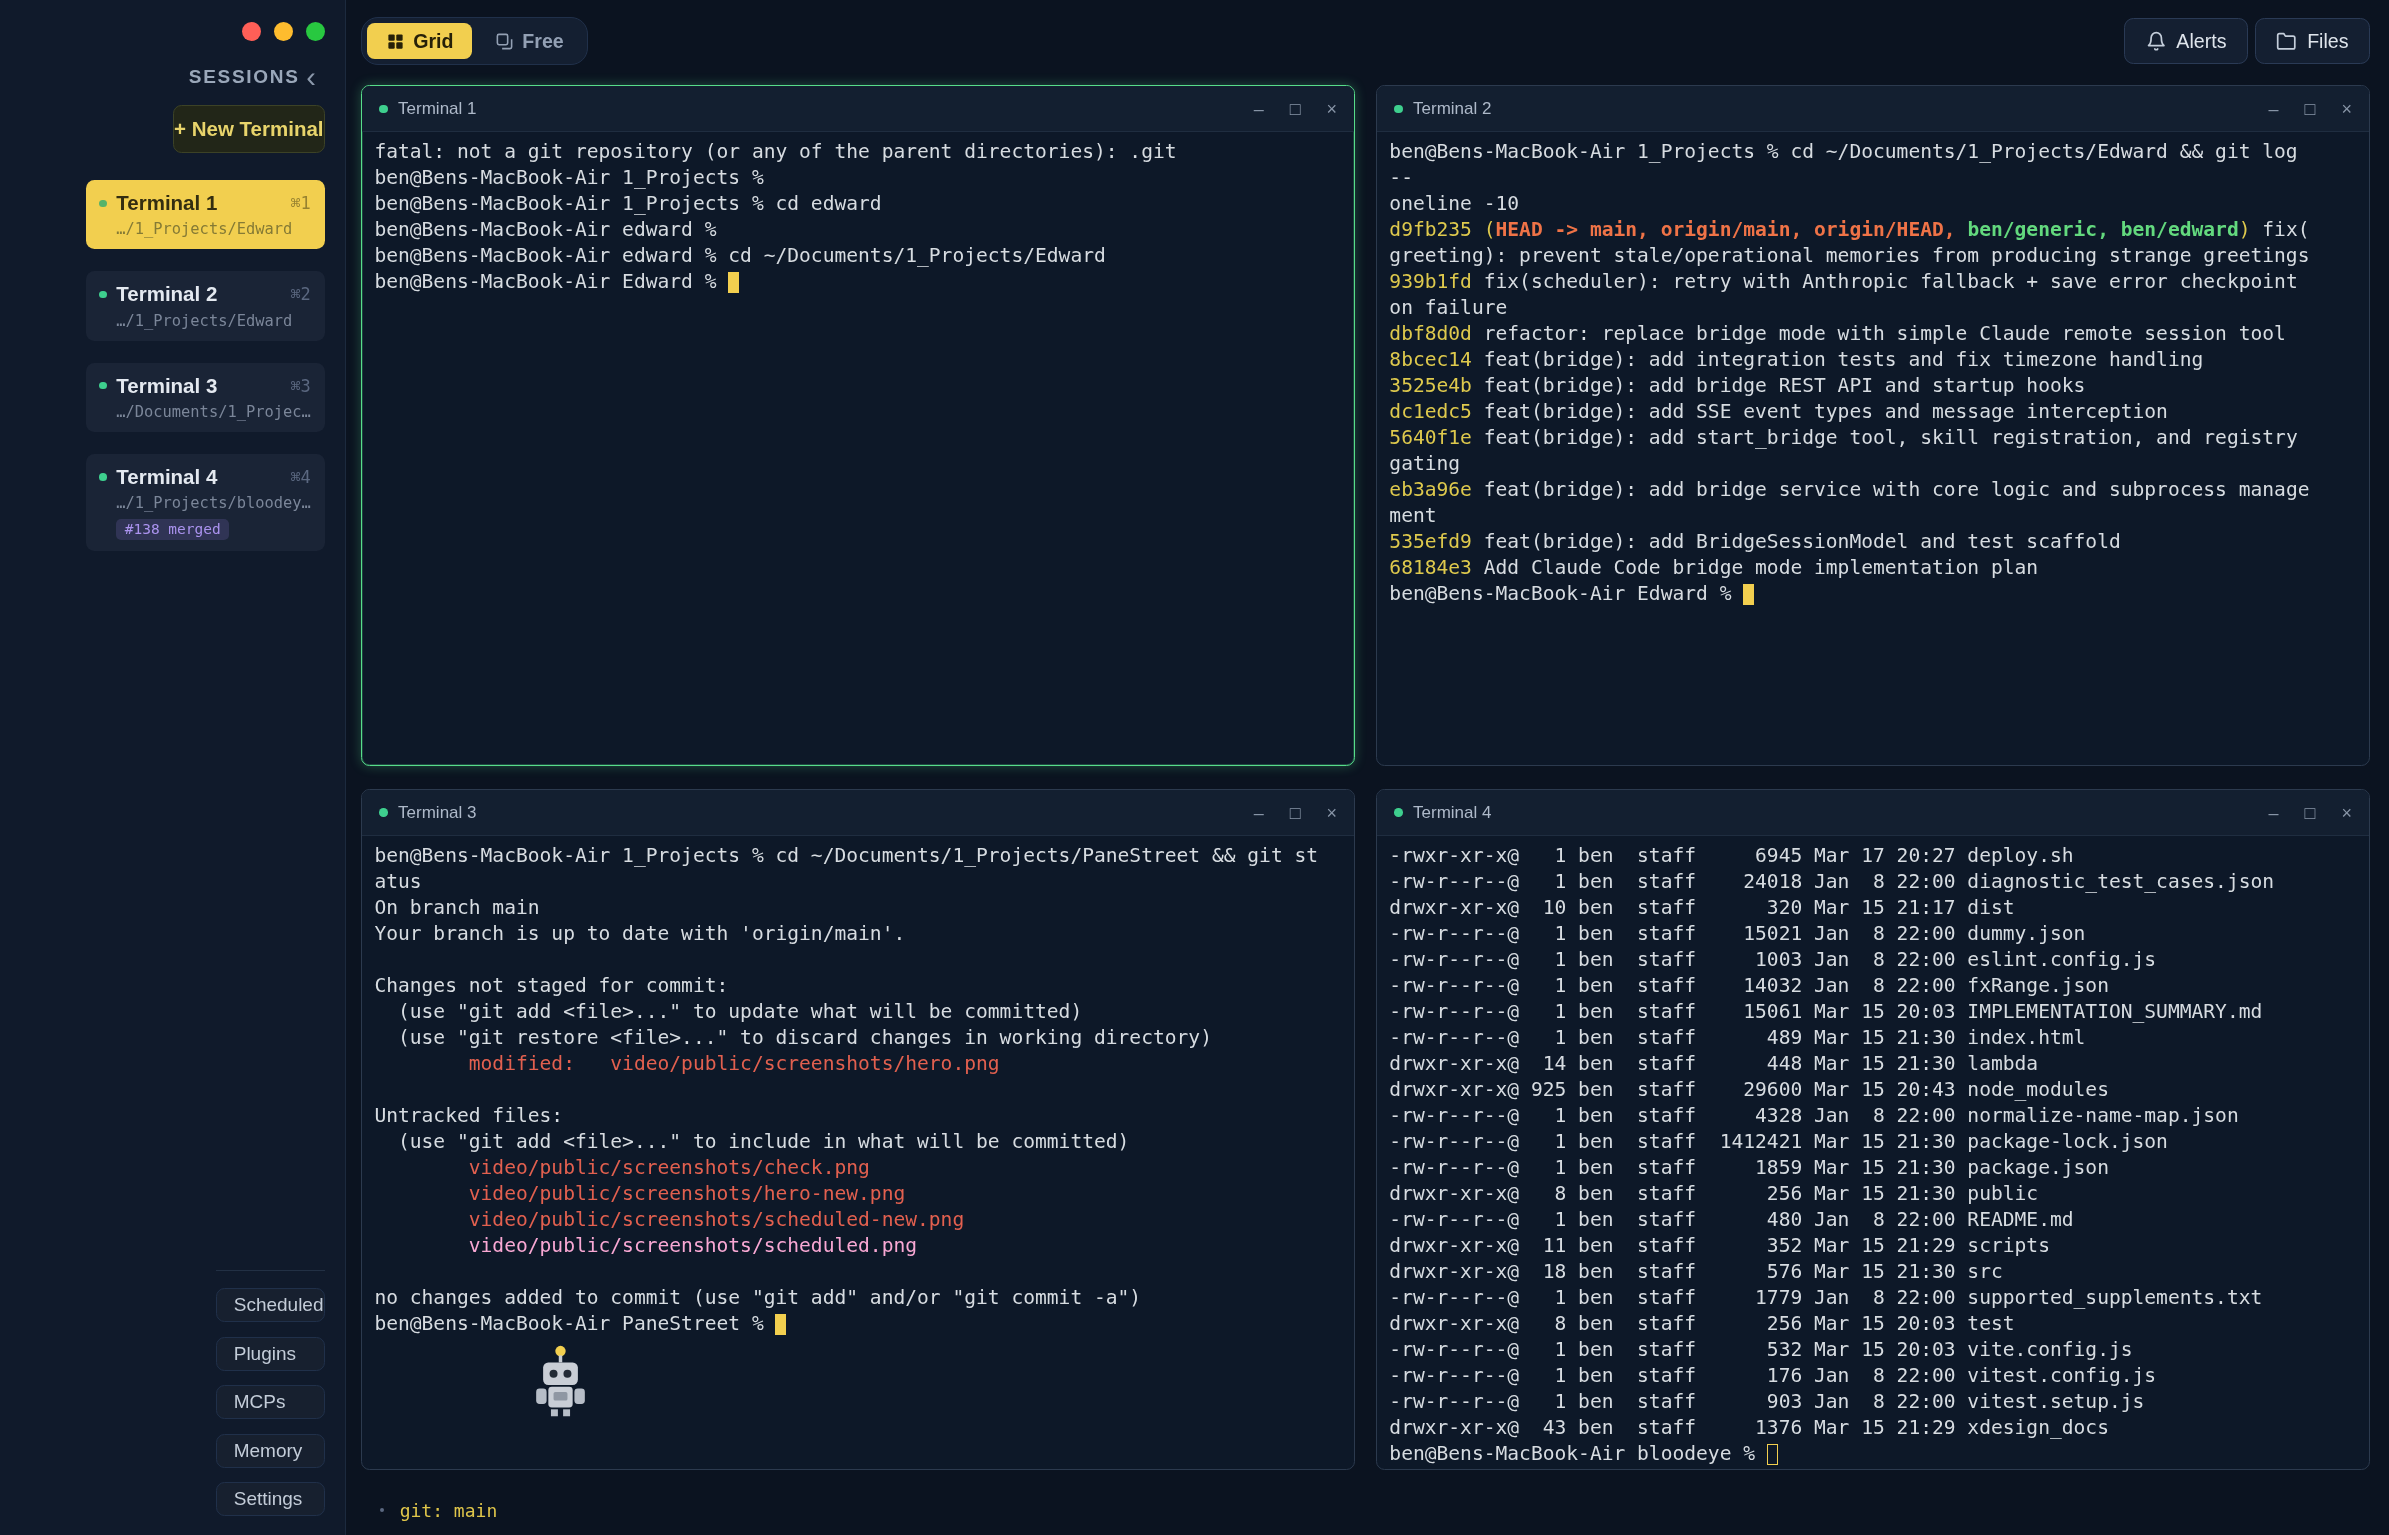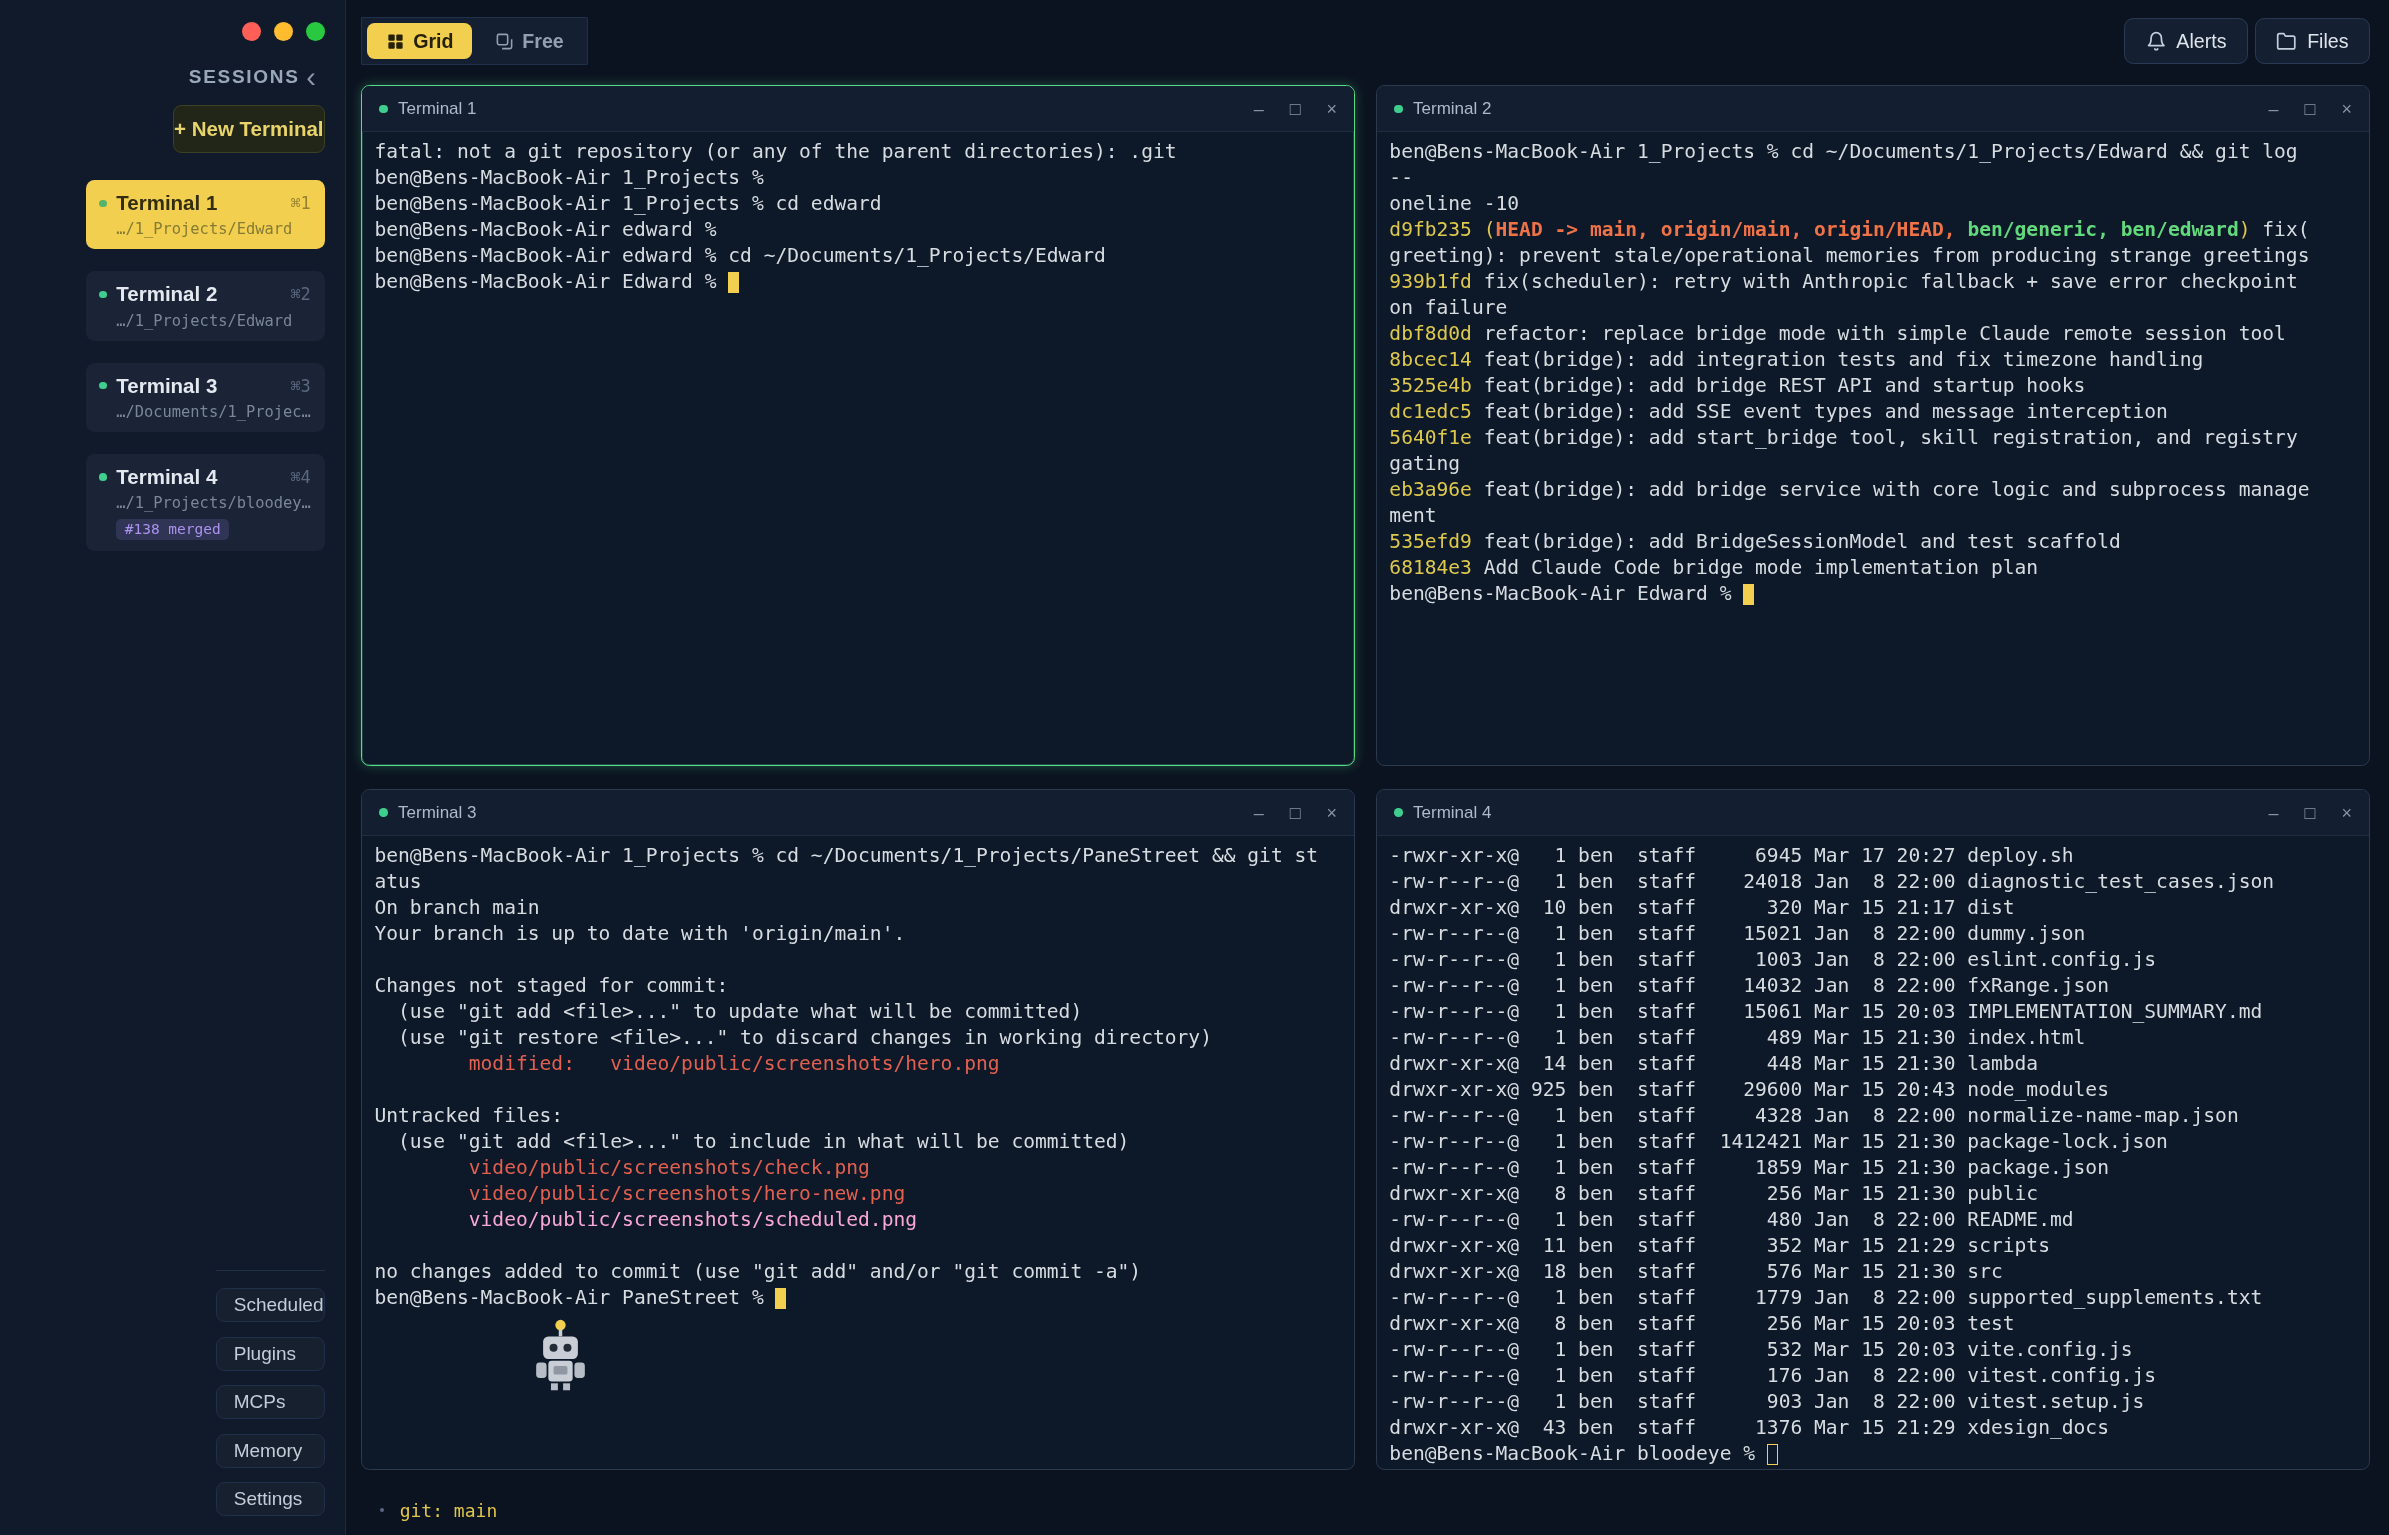--- a/index.html
+++ b/index.html
@@ -76,21 +76,21 @@
     display:flex;align-items:center;padding-left:17px;
     font-size:19px;color:#c3ccd8;cursor:pointer;
   }
   
   .main-col{flex:1;display:flex;flex-direction:column;height:100%}
   .topbar{
     height:70px;display:flex;align-items:center;
     padding:12px 19px 0 15.4px;
   }
   .layout-toggle{
-    display:flex;background:#141f31;border:0.9px solid #20304a;border-radius:1px;padding:4.3px;gap:3.4px;justify-content:center;
+    display:flex;background:#141f31;border:0.9px solid #20304a;border-radius:17px;padding:4.3px;gap:3.4px;justify-content:center;
   }
   .seg{
     display:flex;align-items:center;gap:8.5px;
     padding:6.8px 19px;border-radius:7.7px;font-size:19.6px;font-weight:600;
     color:#93a0b4;cursor:pointer;
   }
   .seg.active{background:var(--yellow);color:#262008}
   .seg svg{display:block}
   .topbar-right{margin-left:auto;display:flex;gap:7px}
   .tb-btn{
@@ -320,20 +320,21 @@
             <div class="tline"><span></span>&nbsp;</div>
             <div class="tline"><span>Changes not staged for commit:</span></div>
             <div class="tline"><span>  (use "git add &lt;file&gt;..." to update what will be committed)</span></div>
             <div class="tline"><span>  (use "git restore &lt;file&gt;..." to discard changes in working directory)</span></div>
             <div class="tline"><span>        </span><span style="color: rgb(226, 96, 79);">modified:   video/public/screenshots/hero.png</span></div>
             <div class="tline"><span></span>&nbsp;</div>
             <div class="tline"><span>Untracked files:</span></div>
             <div class="tline"><span>  (use "git add &lt;file&gt;..." to include in what will be committed)</span></div>
             <div class="tline"><span>        </span><span style="color: rgb(226, 96, 79);">video/public/screenshots/check.png</span></div>
             <div class="tline"><span>        </span><span style="color: rgb(226, 96, 79);">video/public/screenshots/hero-new.png</span></div>
+            <div class="tline"><span>        </span><span style="color: rgb(226, 96, 79);">video/public/screenshots/scheduled-new.png</span></div>
             <div class="tline"><span>        </span><span style="color: #f9a8d4;">video/public/screenshots/scheduled.png</span></div>
             <div class="tline"><span></span>&nbsp;</div>
             <div class="tline"><span>no changes added to commit (use "git add" and/or "git commit -a")</span></div>
             <div class="tline"><span>ben@Bens-MacBook-Air PaneStreet % </span><span class="cursor"> </span></div>
           </div>
         <div class="robot">
           <svg width="63" height="73" viewBox="0 0 36 42">
             <circle cx="18" cy="3.5" r="3" fill="#f2cf4f"></circle>
             <rect x="17" y="6" width="2" height="4" fill="#c8cdd4"></rect>
             <rect x="8" y="10" width="20" height="13" rx="3" fill="#c9ced6"></rect>

